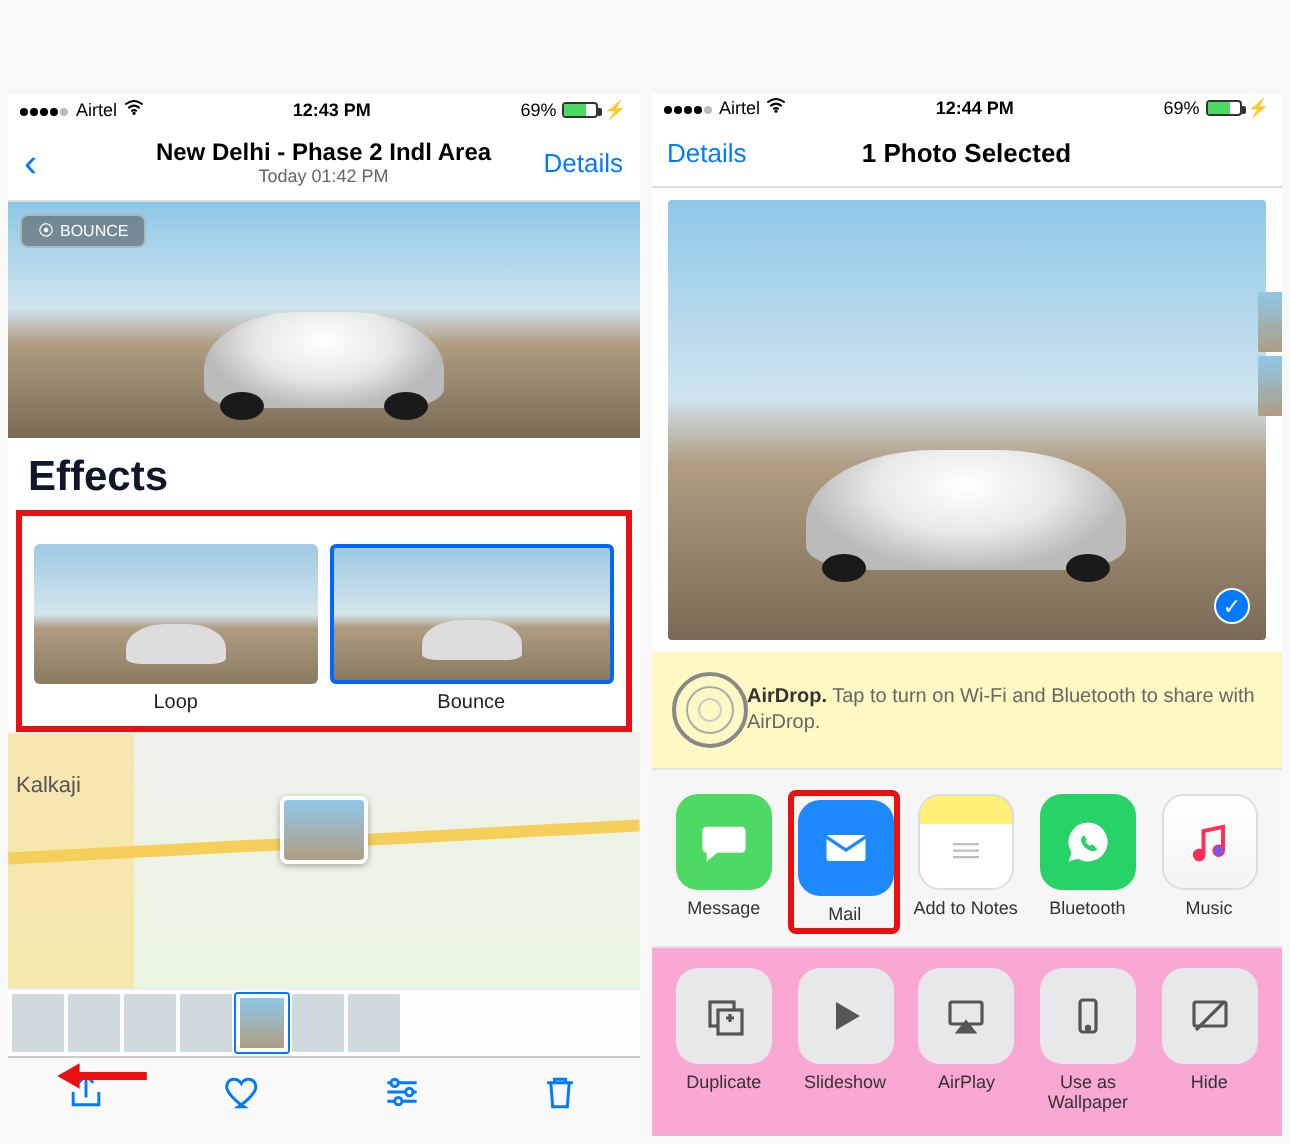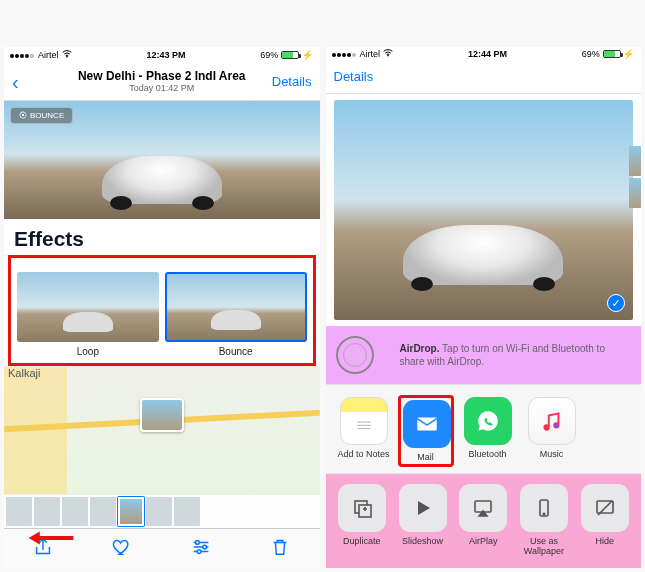--- a/index.html
+++ b/index.html
@@ -132,21 +132,21 @@
   .places-header .link { font-size:12px; color:#007aff; }
   .map-area {
     flex:1;
     background:
       linear-gradient(90deg, rgba(255,220,120,0.5) 0 20%, transparent 20%),
       linear-gradient(0deg, rgba(200,230,180,0.4), rgba(240,240,235,1));
     position:relative;
     min-height:70px;
     border-top:1px solid #eee;
   }
-  .map-label { position:absolute; top:0; left:4px; font-size:11px; color:#555;}
+  .map-label { position:absolute; top:20px; left:4px; font-size:11px; color:#555;}
   .map-road { position:absolute; left:0; right:0; top:40%; height:6px; background:#f6cf5a; transform:rotate(-3deg);}
   .map-thumb {
     position:absolute; left:50%; top:38%; transform:translate(-50%,-50%);
     width:44px; height:34px;
     border:2px solid #fff; box-shadow:0 1px 3px rgba(0,0,0,0.3);
     background:linear-gradient(180deg,#8ec8e8,#b09d82);
     border-radius:4px;
   }
   
   .film-strip {
@@ -164,24 +164,24 @@
   }
   .toolbar .icon { color:#007aff; }
   .icon-lg { width:22px; height:22px; }
   .arrow-red {
     position:absolute; bottom:22px; left:20px;
     width:54px; height:16px;
     pointer-events:none;
   }
   
   .airdrop-row {
-    display:flex; gap:26px; padding:10px;
+    display:flex; gap:0; padding:10px;
     align-items:center;
     border-bottom:0.5px solid #e4e4e4;
-    background:#f0abfc;
+    background:#fef9c3;
     font-size:10px; color:#666; line-height:1.3;
   }
   .airdrop-ring {
     width:38px; height:38px; border:2px solid #888; border-radius:50%;
     position:relative; flex-shrink:0;
   }
   .airdrop-ring::before { content:""; position:absolute; inset:5px; border:1.5px solid #aaa; border-radius:50%; }
   .airdrop-ring::after  { content:""; position:absolute; inset:11px; border:1.5px solid #ccc; border-radius:50%; }
   .airdrop-text b { color:#333; font-weight:600; }
   .share-grid {
@@ -339,20 +339,21 @@
       <span>69%</span>
       <span class="battery">
           <span class="fill"></span>
         </span>
       <span>⚡</span>
     </div>
   </div>
 
   <div class="nav-bar">
     <span class="nav-btn">Details</span>
+    <div class="nav-title" style="font-size:13px">1 Photo Selected</div>
     <span class="nav-btn right"></span>
   </div>
 
   <div style="position:relative">
     <div class="share-photo">
       <div class="car"></div>
       <div class="check-badge">✓</div>
     </div>
     <div class="thumb-strip">
       <div class="mini"></div>
@@ -361,38 +362,46 @@
   </div>
 
   <div class="airdrop-row">
     <div class="airdrop-ring"></div>
     <div class="airdrop-text">
       <b>AirDrop.</b><span> Tap to turn on Wi-Fi and Bluetooth to share with AirDrop.</span>
     </div>
   </div>
 
   <div class="share-grid">
+    <div class="share-item">
+      <div class="share-icon ic-message">
+        <svg viewBox="0 0 24 24" fill="#fff">
+            <path d="M4 5h16a2 2 0 012 2v8a2 2 0 01-2 2H9l-5 4v-4a2 2 0 01-2-2V7a2 2 0 012-2z"></path>
+          </svg>
+      </div>
+      <div>Message</div>
+    </div>
+    <div class="share-item mail-highlight">
+      <div class="share-icon ic-mail">
+        <svg viewBox="0 0 24 24" fill="#fff">
+            <rect x="3" y="6" width="18" height="12" rx="1" fill="#fff"></rect>
+            <path d="M3 7l9 6 9-6" stroke="#1e88ff" stroke-width="1.5" fill="none"></path>
+          </svg>
+      </div>
+      <div>Mail</div>
+    </div>
     <div class="share-item">
       <div class="share-icon ic-notes">
         <svg viewBox="0 0 24 24">
             <line x1="6" y1="13" x2="18" y2="13" stroke="#bbb"></line>
             <line x1="6" y1="16" x2="18" y2="16" stroke="#bbb"></line>
             <line x1="6" y1="19" x2="18" y2="19" stroke="#bbb"></line>
           </svg>
       </div>
       <div>Add to Notes</div>
-    </div>
-    <div class="share-item mail-highlight">
-      <div class="share-icon ic-mail">
-        <svg viewBox="0 0 24 24" fill="#fff">
-            <rect x="3" y="6" width="18" height="12" rx="1" fill="#fff"></rect>
-            <path d="M3 7l9 6 9-6" stroke="#1e88ff" stroke-width="1.5" fill="none"></path>
-          </svg>
-      </div>
-      <div>Mail</div>
     </div>
     <div class="share-item">
       <div class="share-icon ic-whatsapp">
         <svg viewBox="0 0 24 24" fill="#fff">
             <path d="M12 3a9 9 0 00-7.6 13.8L3 21l4.4-1.3A9 9 0 1012 3zm4.4 12.2c-.2.5-1.2 1-1.7 1-1.5.1-2.8-.7-3.9-1.6-1-.9-2-2.2-2-3.6 0-.6.4-1.6 1-1.8.3-.1.6 0 .8.3l.7 1.2c.1.2 0 .5-.1.6l-.4.5c.4.8 1.3 1.7 2.1 2l.5-.4c.2-.1.4-.2.6-.1l1.2.7c.3.2.4.5.2.8z"></path>
           </svg>
       </div>
       <div>Bluetooth</div>
     </div>
     <div class="share-item">

